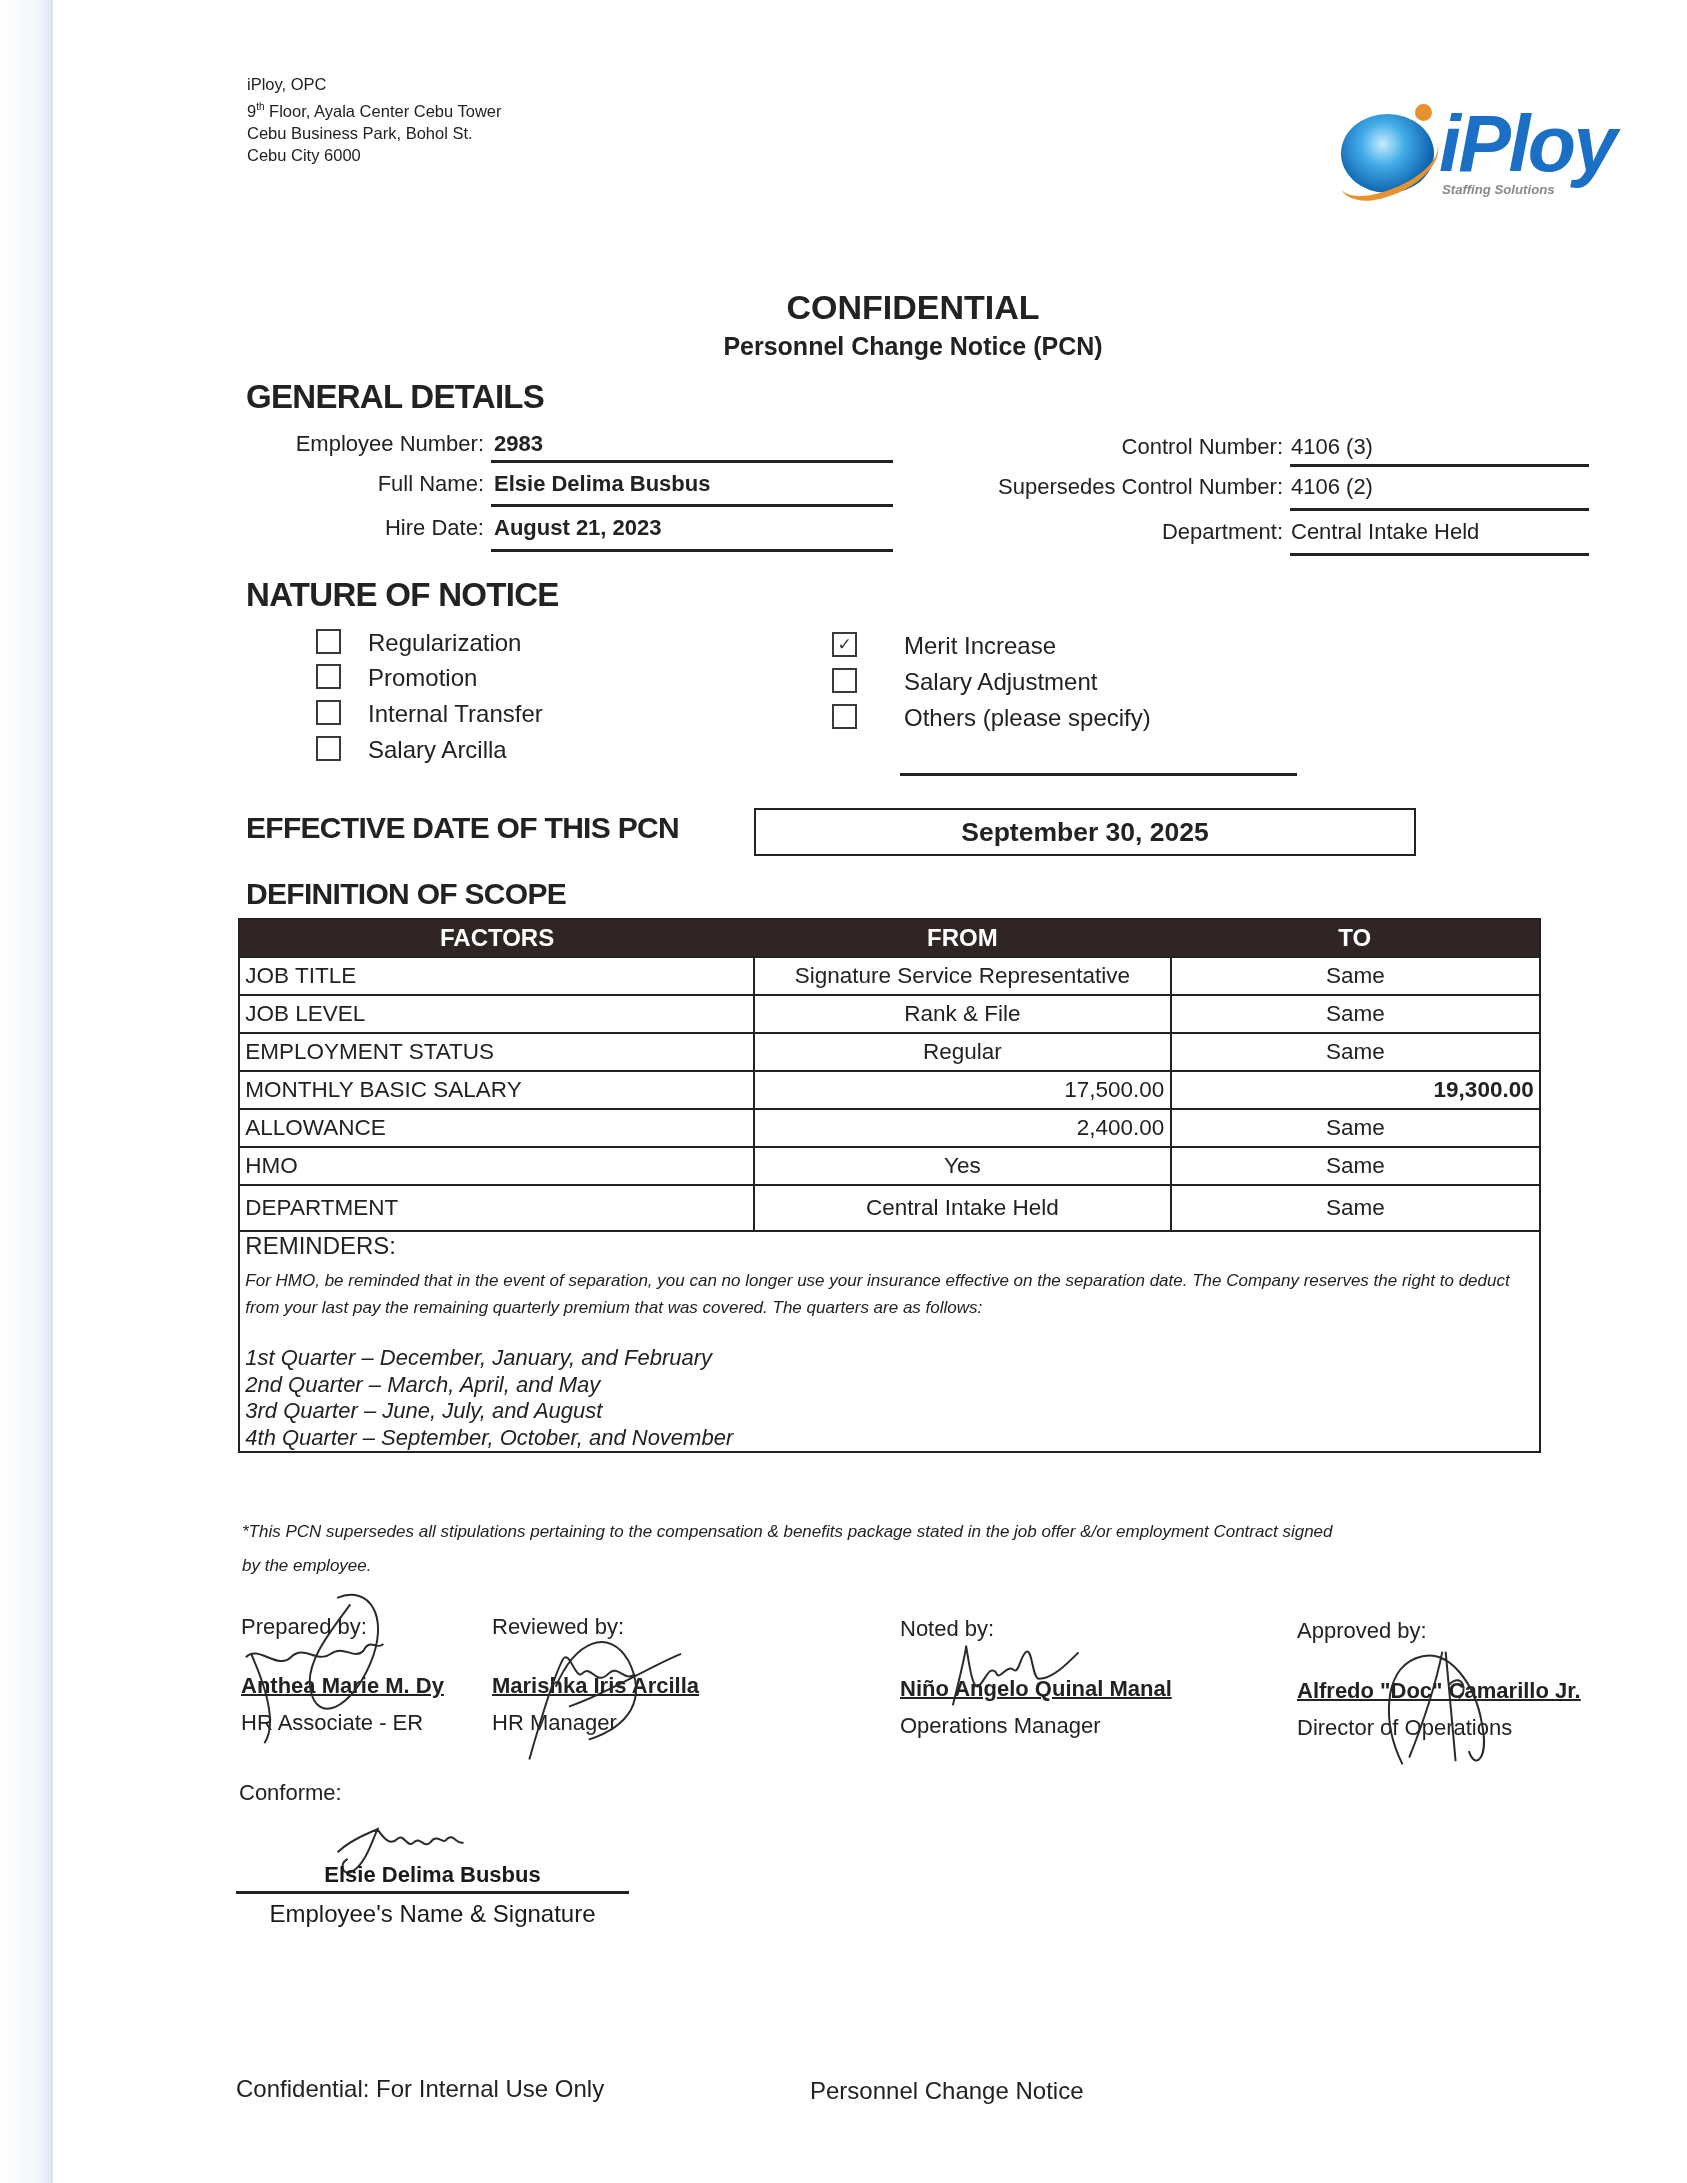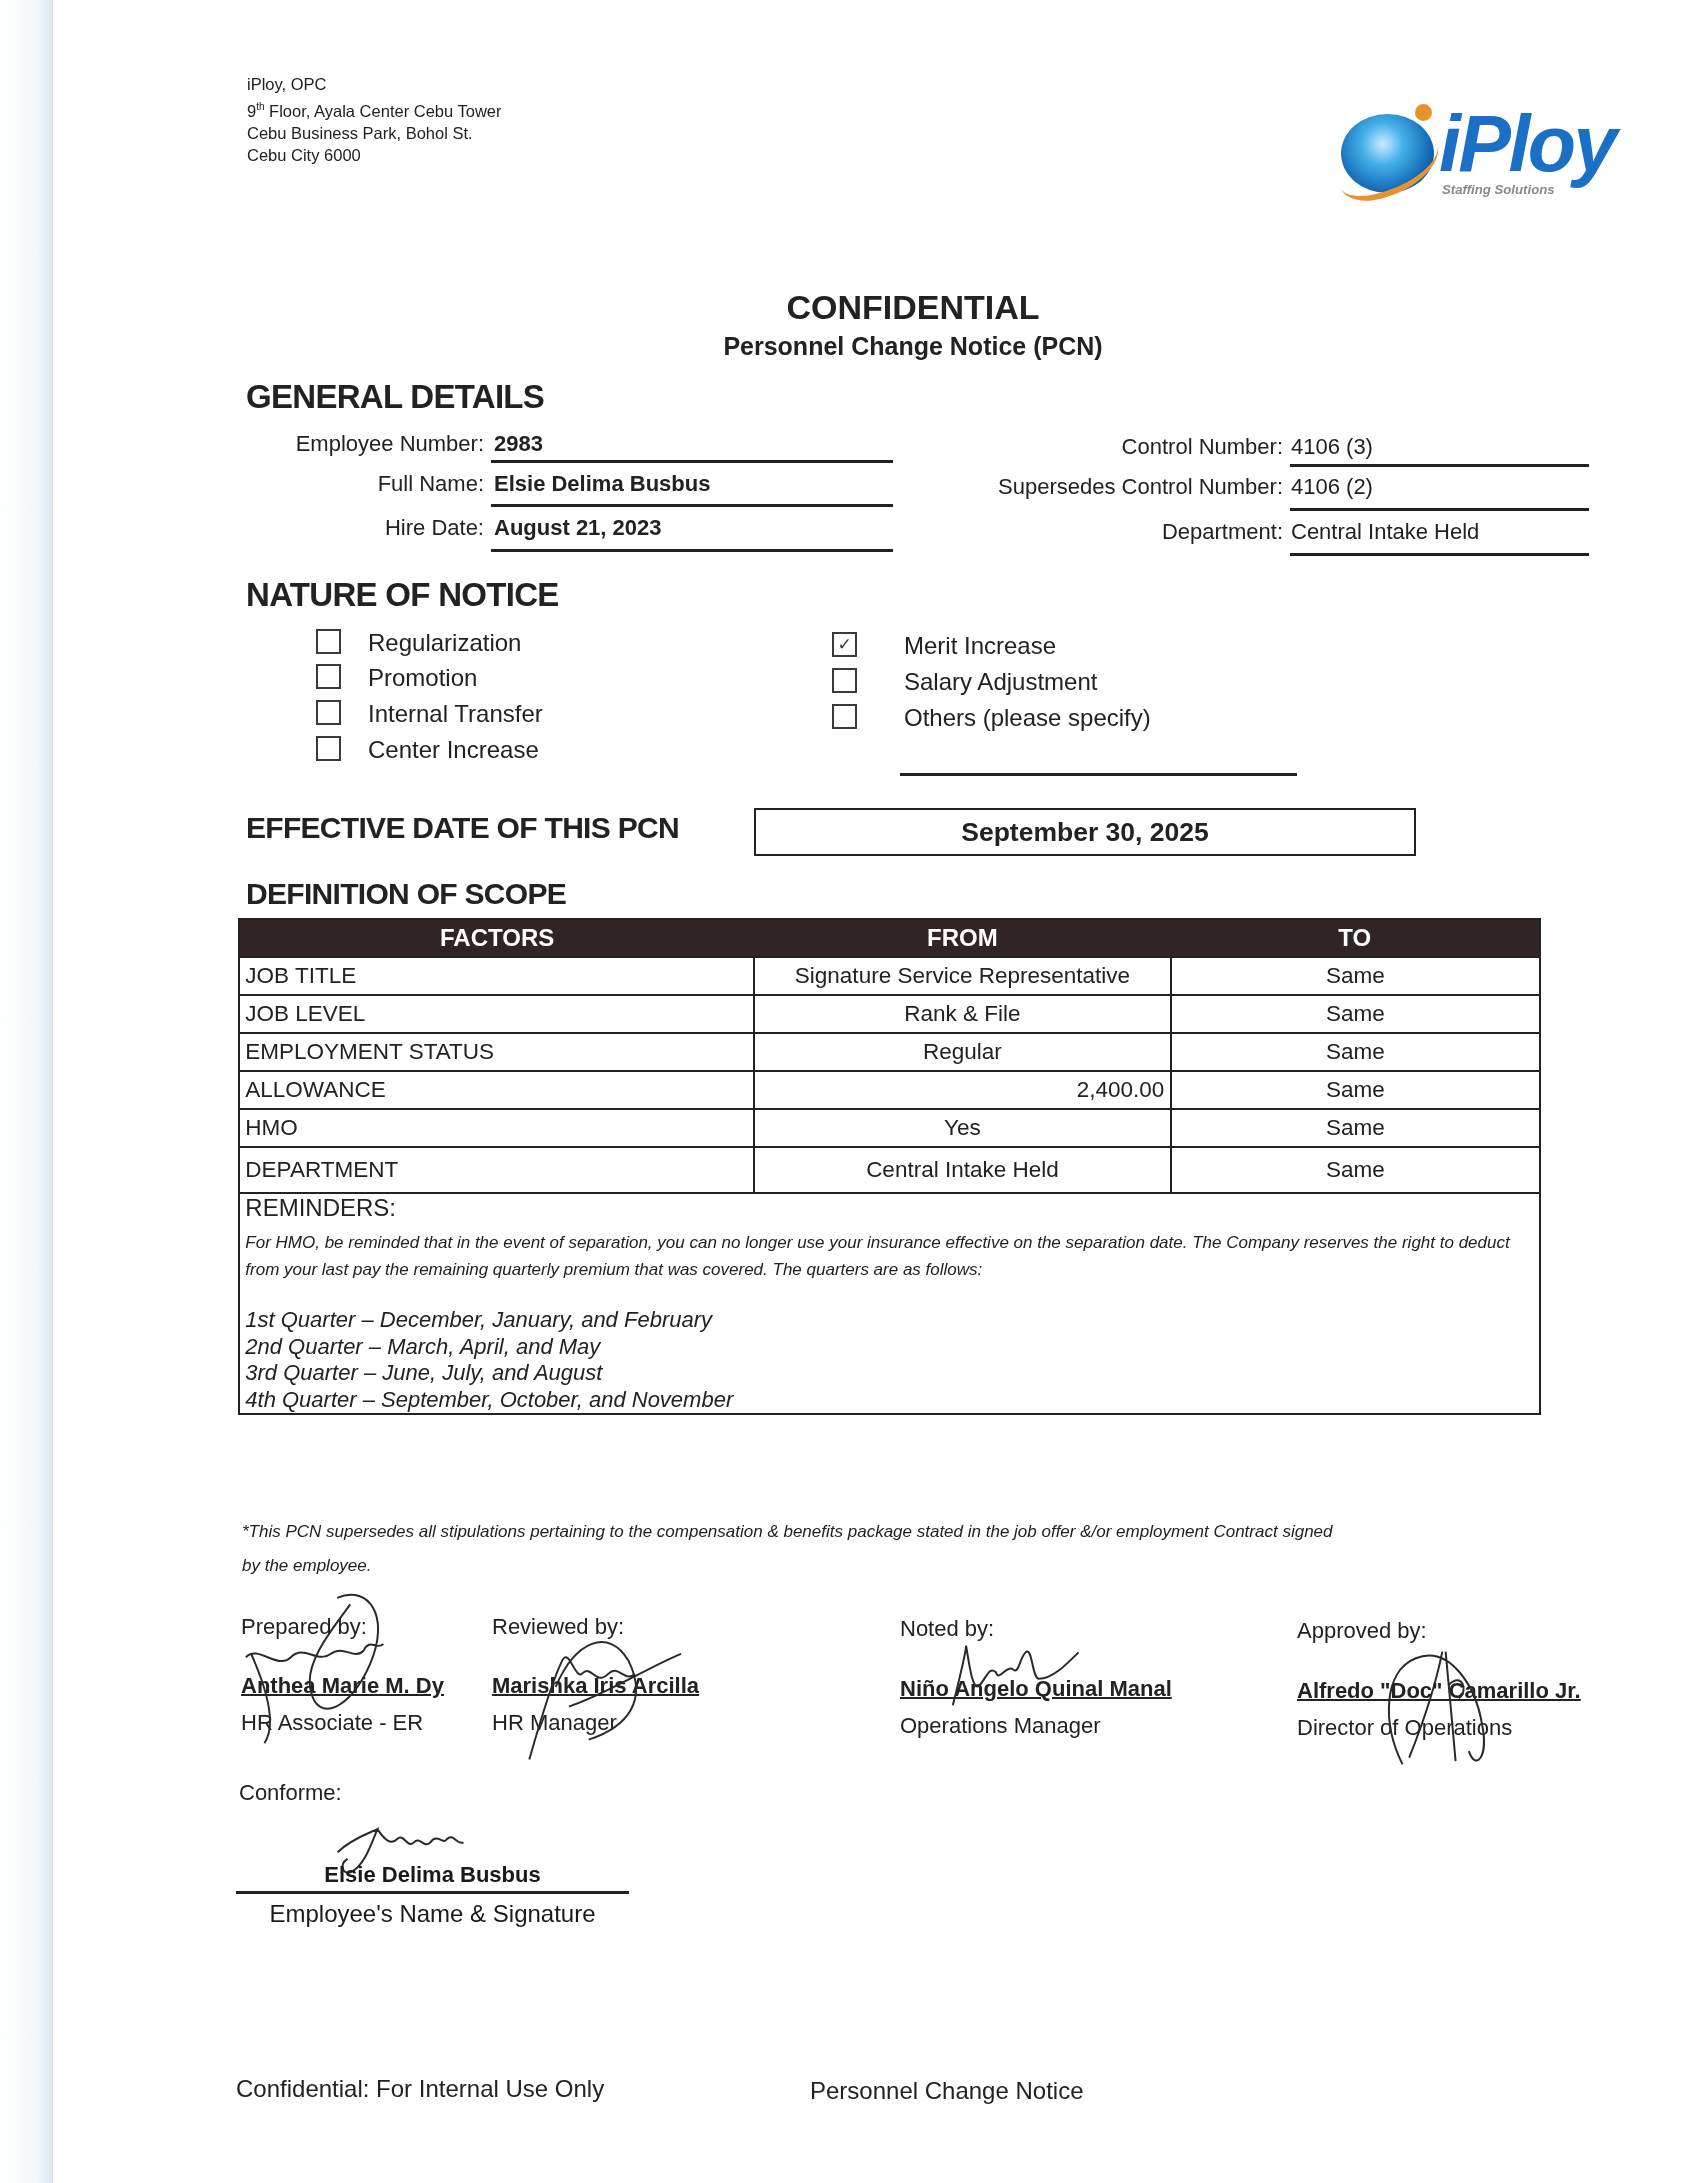--- a/index.html
+++ b/index.html
@@ -122,21 +122,21 @@
 
 <div class="abs section-h" style="left:246px; top:576px;">NATURE OF NOTICE</div>
 
 <div class="abs cb" style="left:316px; top:629px;"></div>
 <div class="abs cb-label" style="left:368px; top:629px;">Regularization</div>
 <div class="abs cb" style="left:316px; top:664px;"></div>
 <div class="abs cb-label" style="left:368px; top:664px;">Promotion</div>
 <div class="abs cb" style="left:316px; top:700px;"></div>
 <div class="abs cb-label" style="left:368px; top:700px;">Internal Transfer</div>
 <div class="abs cb" style="left:316px; top:736px;"></div>
-<div class="abs cb-label" style="left:368px; top:736px;">Center Increase</div>
+<div class="abs cb-label" style="left:368px; top:736px;">Salary Arcilla</div>
 
 <div class="abs cb" style="left:832px; top:632px;">
     <span>✓</span>
   </div>
 <div class="abs cb-label" style="left:904px; top:632px;">Merit Increase</div>
 <div class="abs cb" style="left:832px; top:668px;"></div>
 <div class="abs cb-label" style="left:904px; top:668px;">Salary Adjustment</div>
 <div class="abs cb" style="left:832px; top:704px;"></div>
 <div class="abs cb-label" style="left:904px; top:704px;">Others (please specify)</div>
 <div class="abs gd-value" style="left:901px; top:740px; width:396px; height:33px;"></div>
@@ -165,20 +165,25 @@
       <td class="col-f">JOB LEVEL</td>
       <td class="col-from">Rank &amp; File</td>
       <td class="col-to">Same</td>
     </tr>
     <tr>
       <td class="col-f">EMPLOYMENT STATUS</td>
       <td class="col-from">Regular</td>
       <td class="col-to">Same</td>
     </tr>
     <tr>
+      <td class="col-f">MONTHLY BASIC SALARY</td>
+      <td class="col-from num">17,500.00</td>
+      <td class="col-to num bold">19,300.00</td>
+    </tr>
+    <tr>
       <td class="col-f">ALLOWANCE</td>
       <td class="col-from num">2,400.00</td>
       <td class="col-to">Same</td>
     </tr>
     <tr>
       <td class="col-f">HMO</td>
       <td class="col-from">Yes</td>
       <td class="col-to">Same</td>
     </tr>
     <tr>

